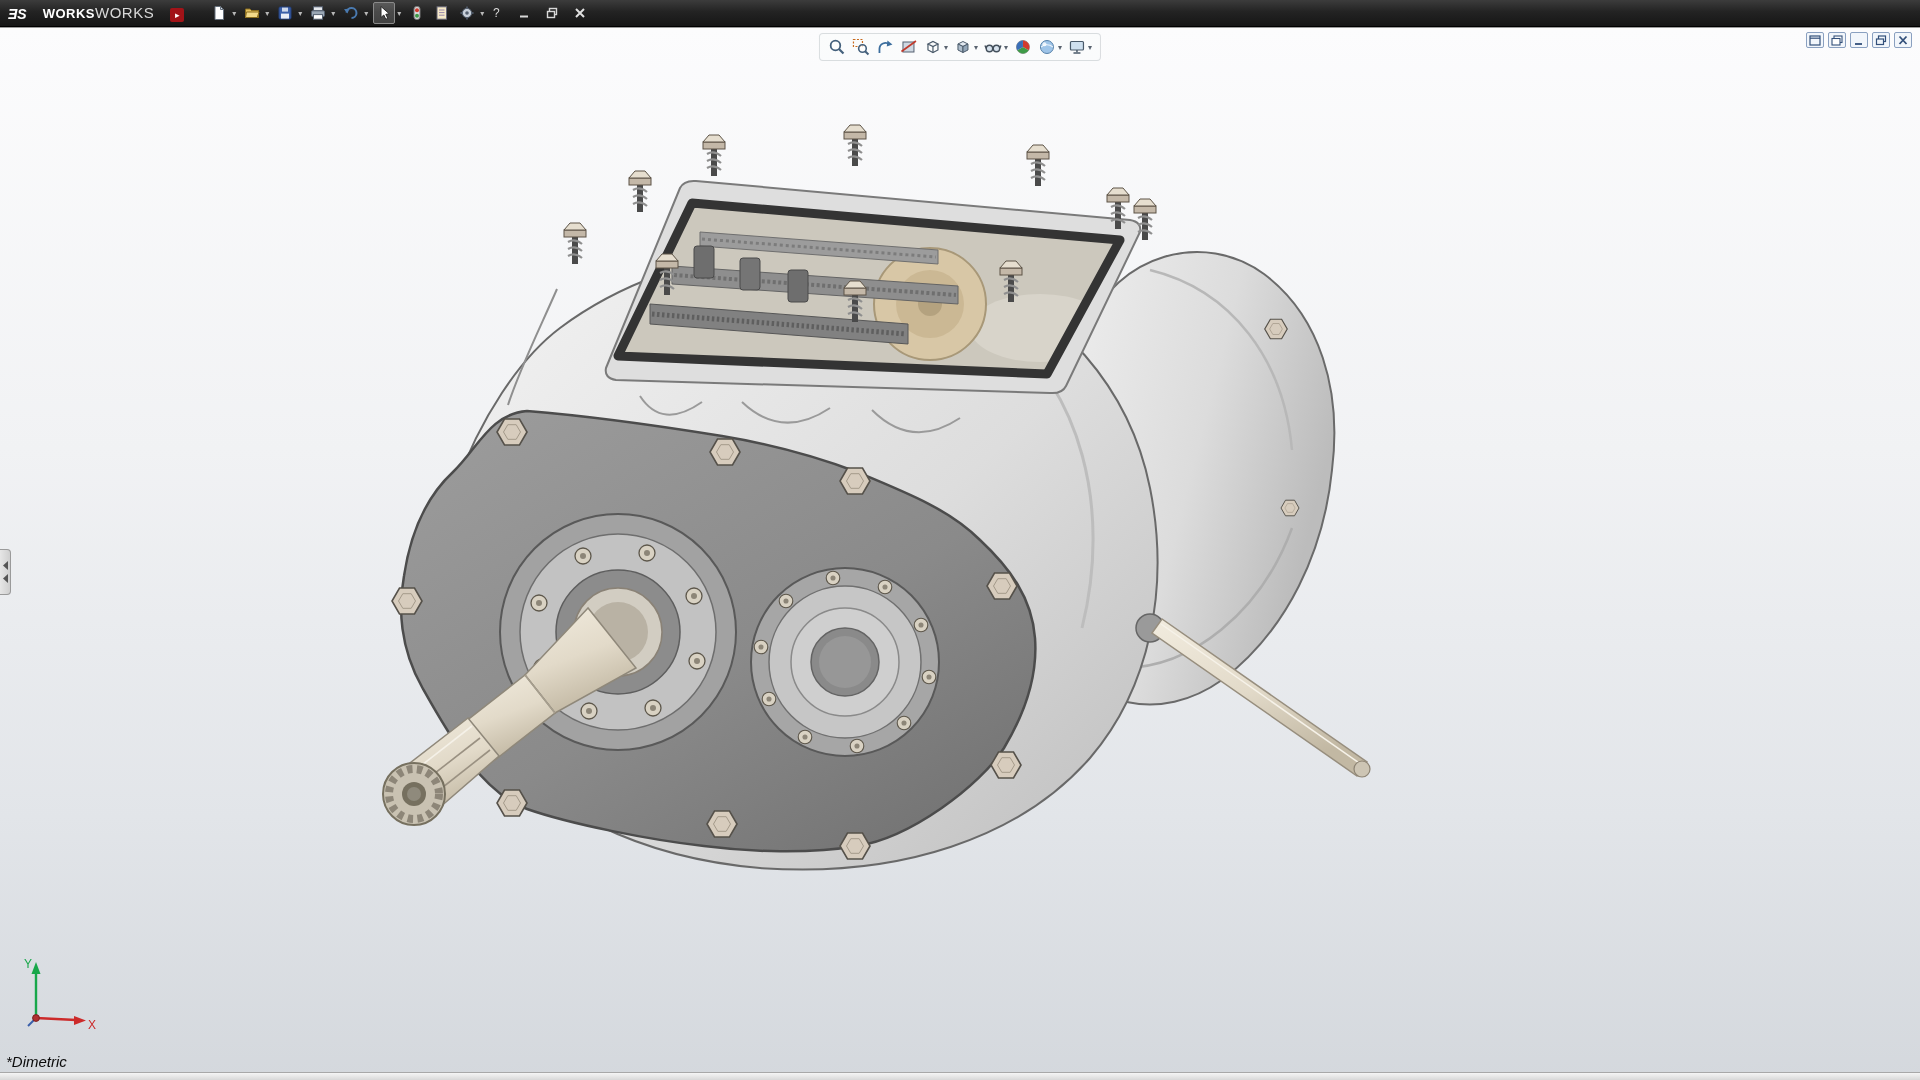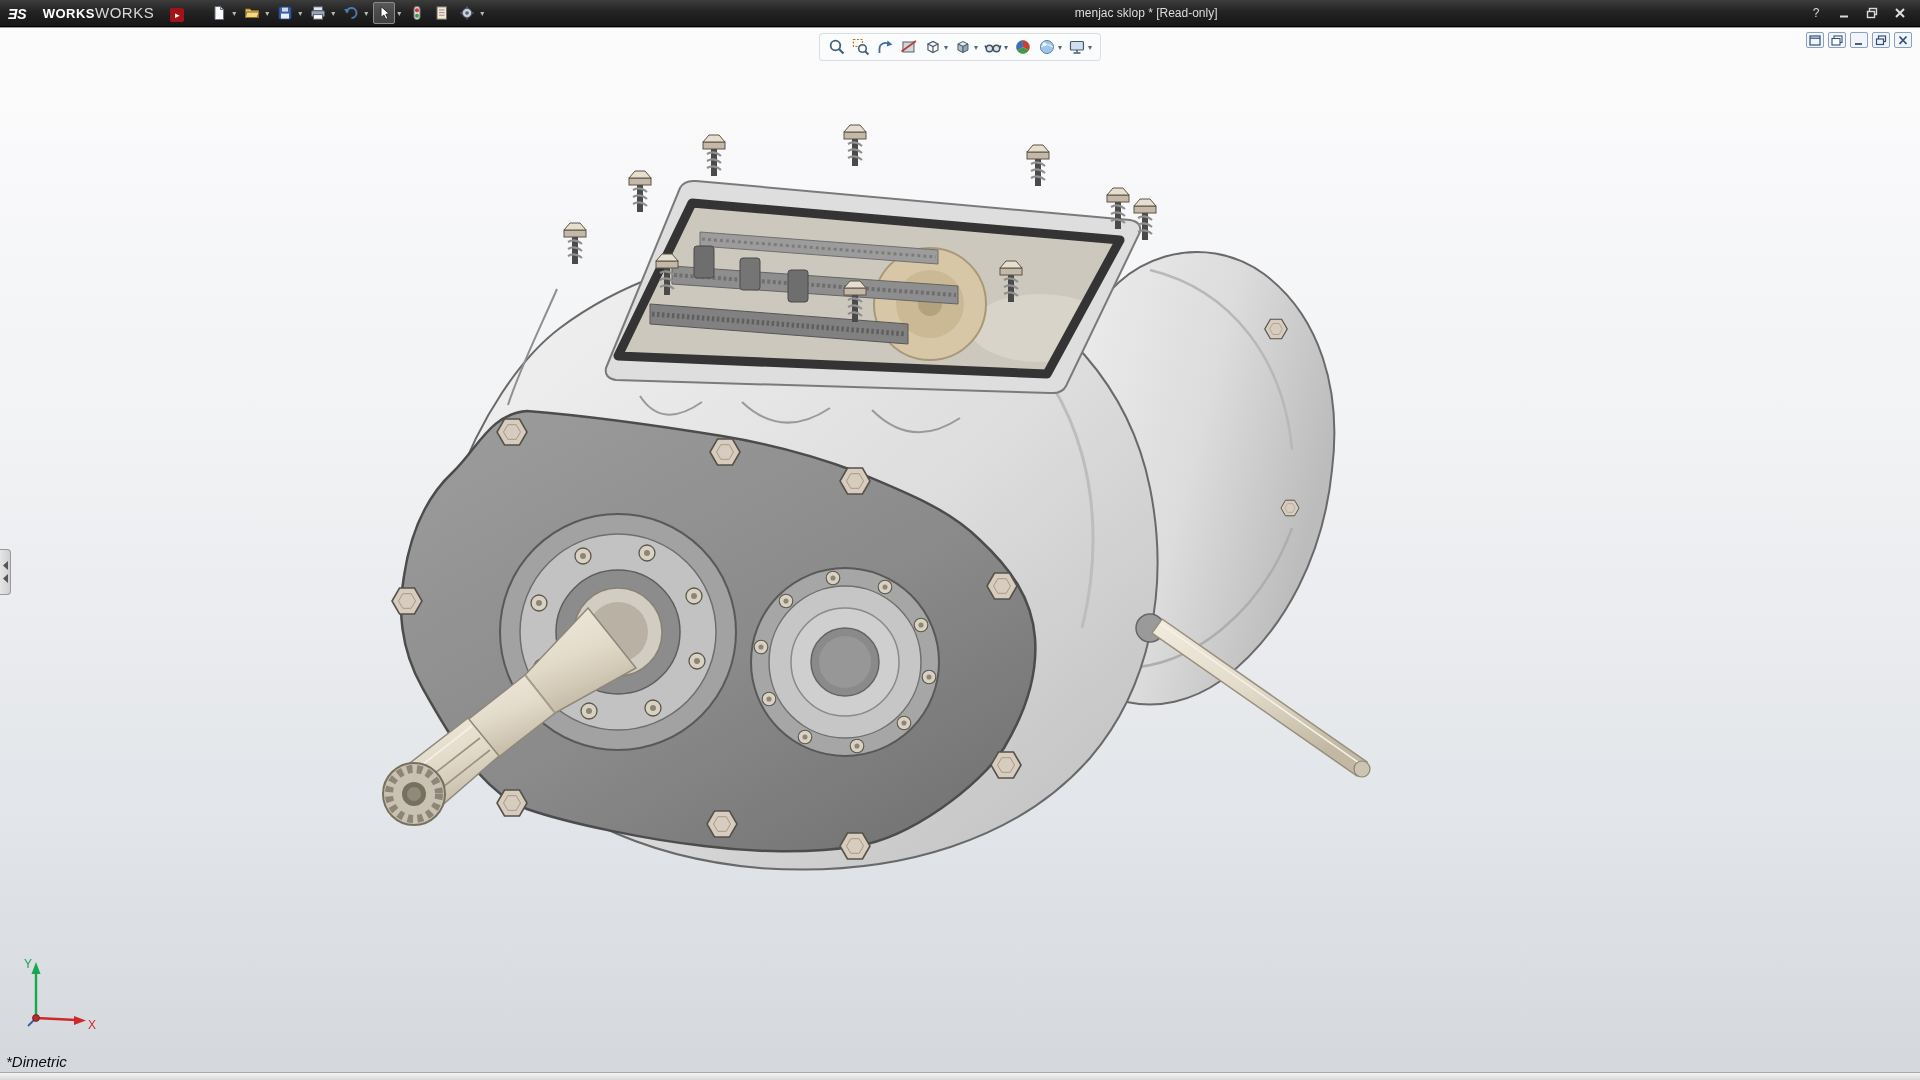--- a/index.html
+++ b/index.html
@@ -151,21 +151,20 @@
           <line x1="8" y1="1.4" x2="8" y2="3.2"></line>
             <line x1="8" y1="12.8" x2="8" y2="14.6"></line>
           <line x1="1.4" y1="8" x2="3.2" y2="8"></line>
             <line x1="12.8" y1="8" x2="14.6" y2="8"></line>
         </g>
       </svg>
     </button>
       <span class="caret">▾</span>
   </div>
 
-  <div class="win-title">menjac sklop * [Read-only]</div>
 
   <div class="win-controls">
     <button class="wbtn">?</button>
     <button class="wbtn">
       <svg width="12" height="12" viewBox="0 0 12 12">
         <line x1="2" y1="9.5" x2="10" y2="9.5" stroke="#d8d8d8" stroke-width="2"></line>
       </svg>
     </button>
     <button class="wbtn">
       <svg width="12" height="12" viewBox="0 0 12 12">

